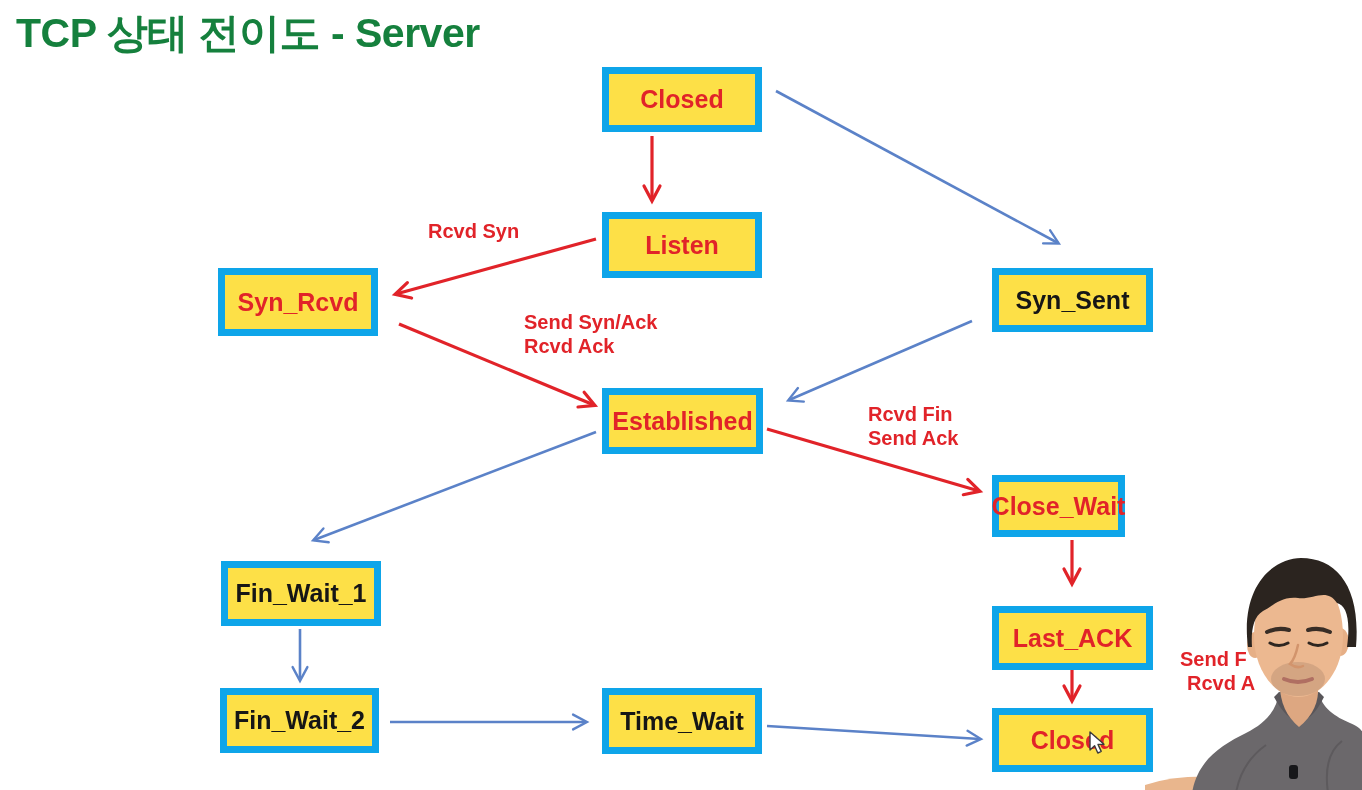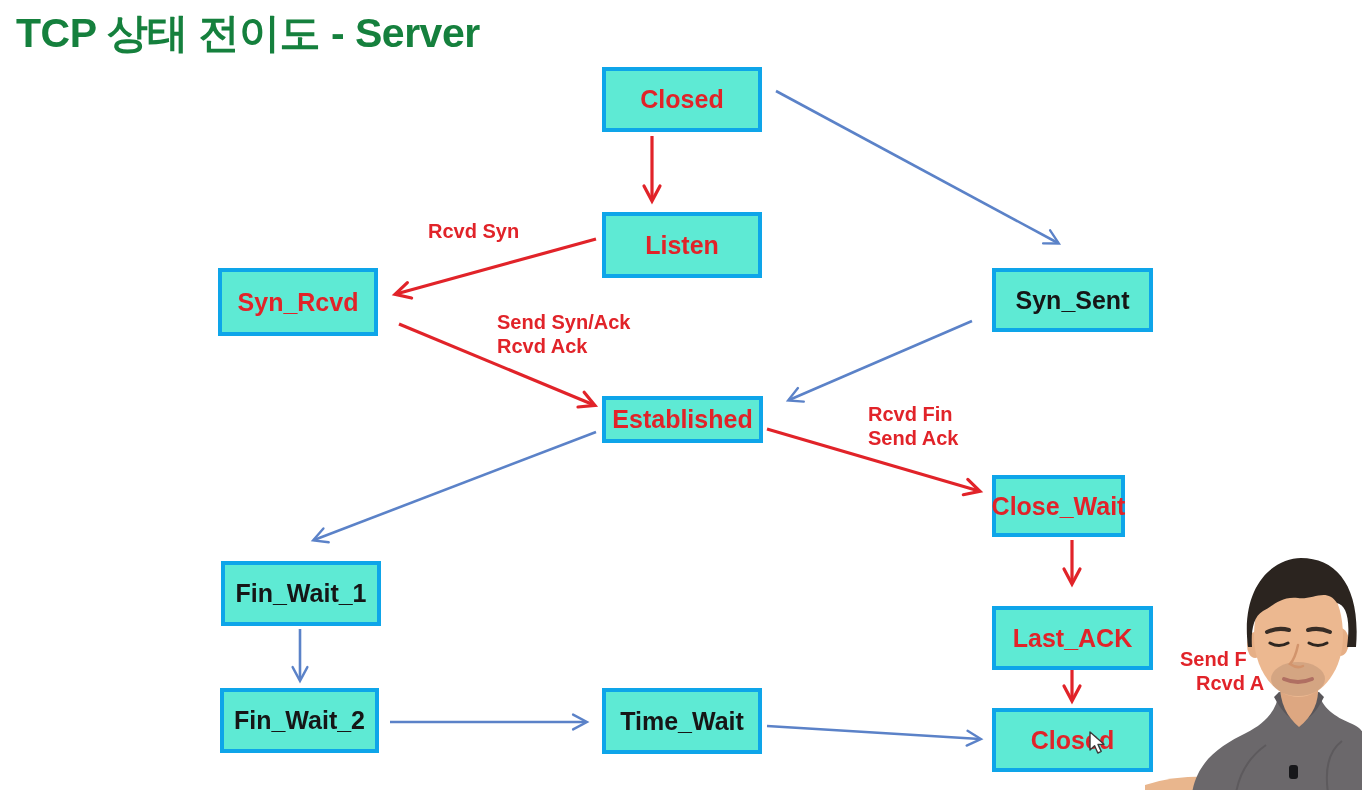--- a/index.html
+++ b/index.html
@@ -1,29 +1,29 @@
 <!DOCTYPE html>
 <html><head>
 <meta charset="utf-8">
 <style>
   html,body{margin:0;padding:0;background:#fff;}
   body{font-family:"Liberation Sans","DejaVu Sans",sans-serif;}
   #stage{position:relative;width:1362px;height:790px;background:#ffffff;overflow:hidden;}
 
   .title{position:absolute;left:16px;top:6px;font-size:41px;font-weight:800;color:#15803d;letter-spacing:-0.5px;z-index:2;}
 
-  .node{position:absolute;box-sizing:border-box;border:4px solid #0ea5e9;background:#5eead4;
+  .node{position:absolute;box-sizing:border-box;border:7px solid #0ea5e9;background:#fde047;
         display:flex;align-items:center;justify-content:center;
         font-size:25px;font-weight:700;white-space:nowrap;z-index:3;}
   .node.red{color:#e12329;}
   .node.dark{color:#161616;}
 
   .edge-label{position:absolute;color:#e12329;font-size:20px;font-weight:700;line-height:1.2;white-space:nowrap;z-index:2;}
   .edge-label span{display:block;}
-  .edge-label .indent2{margin-left:16px;}
+  .edge-label .indent2{margin-left:7px;}
 
   svg.arrows{position:absolute;left:0;top:0;width:1362px;height:790px;z-index:1;}
 
   .presenter{position:absolute;left:1140px;top:545px;width:222px;height:245px;z-index:5;}
   .cursor{position:absolute;left:1088px;top:731px;z-index:6;}
 </style>
 </head>
 <body>
 
 <div id="stage">
@@ -52,31 +52,31 @@
     <line x1="596" y1="432" x2="314" y2="540" stroke="#5b82c8" stroke-width="2.6" marker-end="url(#ah-blue)"></line>
     <line x1="300" y1="629" x2="300" y2="680" stroke="#5b82c8" stroke-width="2.6" marker-end="url(#ah-blue)"></line>
     <line x1="390" y1="722" x2="586" y2="722" stroke="#5b82c8" stroke-width="2.6" marker-end="url(#ah-blue)"></line>
     <line x1="767" y1="726" x2="980" y2="739" stroke="#5b82c8" stroke-width="2.6" marker-end="url(#ah-blue)"></line>
   </svg>
 
   <div class="node red" style="left:602px;top:67px;width:160px;height:65px">Closed</div>
   <div class="node red" style="left:602px;top:212px;width:160px;height:66px">Listen</div>
   <div class="node red" style="left:218px;top:268px;width:160px;height:68px">Syn_Rcvd</div>
   <div class="node dark" style="left:992px;top:268px;width:161px;height:64px">Syn_Sent</div>
-  <div class="node red" style="left:602px;top:396px;width:161px;height:47px">Established</div>
+  <div class="node red" style="left:602px;top:388px;width:161px;height:66px">Established</div>
   <div class="node red" style="left:992px;top:475px;width:133px;height:62px">Close_Wait</div>
   <div class="node red" style="left:992px;top:606px;width:161px;height:64px">Last_ACK</div>
   <div class="node dark" style="left:221px;top:561px;width:160px;height:65px">Fin_Wait_1</div>
   <div class="node dark" style="left:220px;top:688px;width:159px;height:65px">Fin_Wait_2</div>
   <div class="node dark" style="left:602px;top:688px;width:160px;height:66px">Time_Wait</div>
   <div class="node red" style="left:992px;top:708px;width:161px;height:64px">Closed</div>
 
   <div class="edge-label" style="left:428px;top:219px">Rcvd Syn</div>
 
-  <div class="edge-label" style="left:497px;top:310px">
+  <div class="edge-label" style="left:524px;top:310px">
     <span>Send Syn/Ack</span>
     <span>Rcvd Ack</span>
   </div>
 
   <div class="edge-label" style="left:868px;top:402px">
     <span>Rcvd Fin</span>
     <span>Send Ack</span>
   </div>
 
   <div class="edge-label" style="left:1180px;top:647px">

